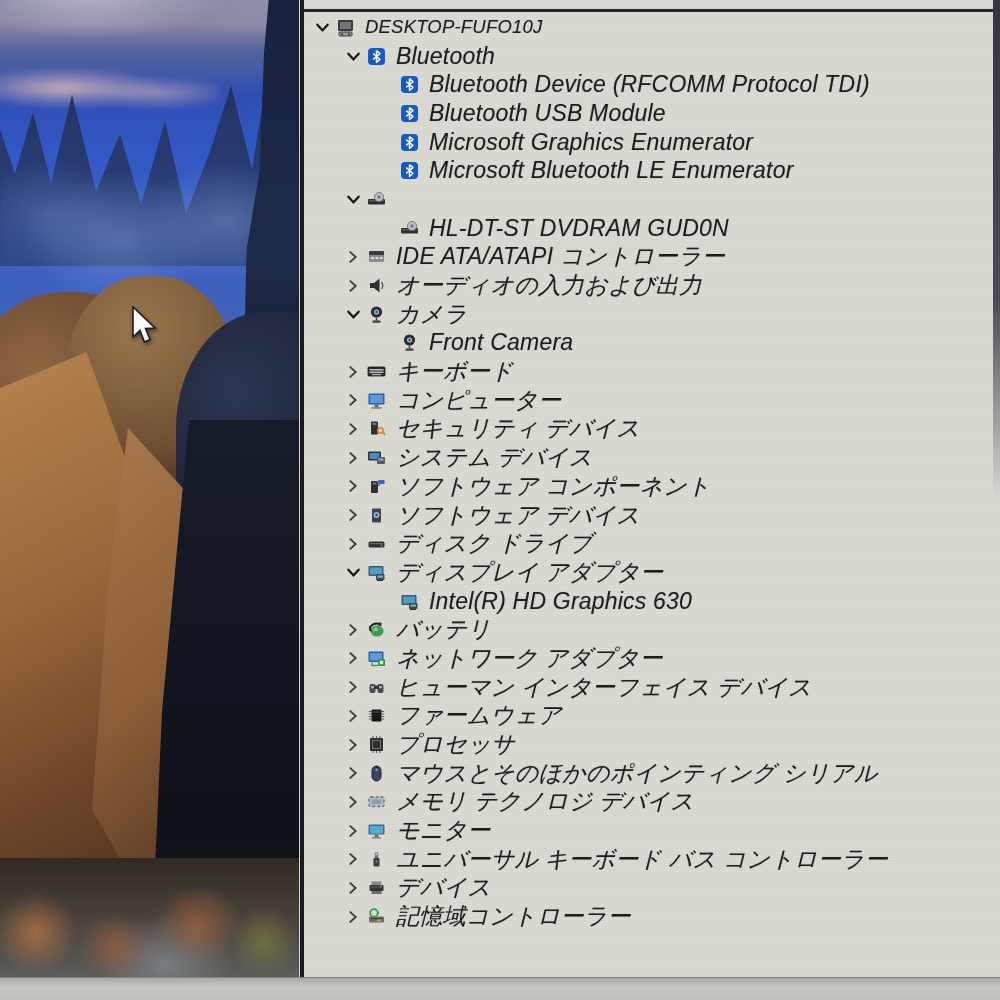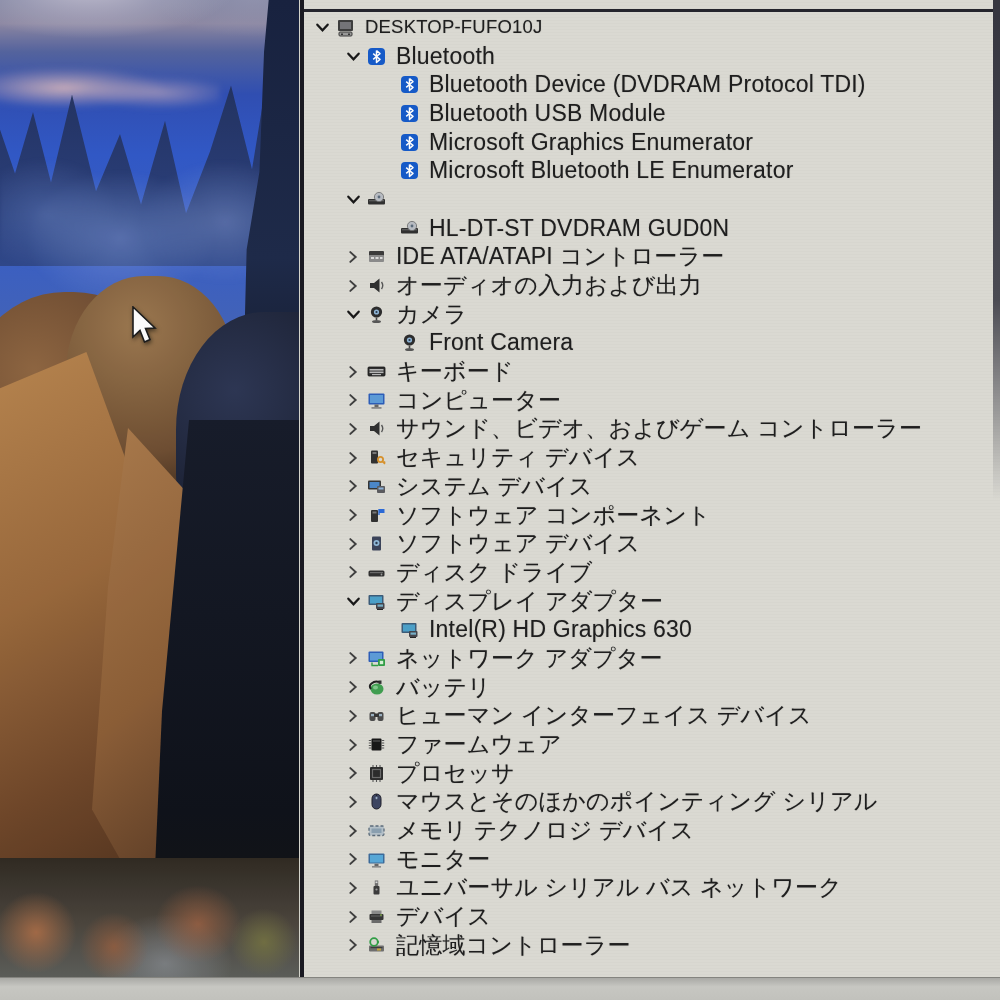--- a/index.html
+++ b/index.html
@@ -1,18 +1,18 @@
 <!DOCTYPE html>
 <html><head>
 <meta charset="utf-8">
 <style>
   html,body{margin:0;padding:0;}
   body{width:1000px;height:1000px;overflow:hidden;background:#0c0f18;
        font-family:"Liberation Sans","DejaVu Sans",sans-serif;}
-  .photo{position:relative;width:1000px;height:1000px;overflow:hidden;}
+  .photo{position:relative;width:1000px;height:1000px;overflow:hidden;font-style:italic;}
   .screen{position:absolute;inset:0;filter:blur(0.35px) contrast(0.98);}
 
   
   .wp{position:absolute;left:0;top:0;width:300px;height:978px;overflow:hidden;background:#0e1322;}
   .wp-sky{position:absolute;left:0;top:0;width:100%;height:470px;
     background:linear-gradient(180deg,#767b9b 0%,#8b86a2 5%,#53629e 11%,#2e4db2 20%,#2f57c6 33%,#3a5ec2 55%,#4664b2 80%,#50629e 100%);}
   .wp-cloud-top{position:absolute;left:0;top:-14px;width:100%;height:70px;
     background:radial-gradient(ellipse 65% 100% at 30% 0%,rgba(205,200,215,.9),rgba(130,130,160,.0) 75%),
                radial-gradient(ellipse 50% 90% at 85% 10%,rgba(160,160,185,.7),transparent 70%);}
   .wp-cloud-pink{position:absolute;left:-20px;top:62px;width:240px;height:52px;
@@ -146,21 +146,21 @@
             <span class="tlabel">Bluetooth</span>
           </div>
           <div class="trow lvl2">
             <span class="chev"></span>
             <span class="dicon">
               <svg viewBox="0 0 21 21">
                 <rect x="2" y="2" width="17" height="17" rx="4" fill="#1459c8"></rect>
                 <path d="M10.5 4.5 L14 7.6 L10.5 10.5 L14 13.4 L10.5 16.5 V4.5 M10.5 10.5 L7.2 7.6 M10.5 10.5 L7.2 13.4" fill="none" stroke="#fff" stroke-width="1.5" stroke-linejoin="round"></path>
               </svg>
             </span>
-            <span class="tlabel">Bluetooth Device (DVDRAM Protocol TDI)</span>
+            <span class="tlabel">Bluetooth Device (RFCOMM Protocol TDI)</span>
           </div>
           <div class="trow lvl2">
             <span class="chev"></span>
             <span class="dicon">
               <svg viewBox="0 0 21 21">
                 <rect x="2" y="2" width="17" height="17" rx="4" fill="#1459c8"></rect>
                 <path d="M10.5 4.5 L14 7.6 L10.5 10.5 L14 13.4 L10.5 16.5 V4.5 M10.5 10.5 L7.2 7.6 M10.5 10.5 L7.2 13.4" fill="none" stroke="#fff" stroke-width="1.5" stroke-linejoin="round"></path>
               </svg>
             </span>
             <span class="tlabel">Bluetooth USB Module</span>
@@ -306,34 +306,20 @@
             <span class="tlabel">コンピューター</span>
           </div>
           <div class="trow lvl1">
             <span class="chev">
               <svg viewBox="0 0 18 18" width="16" height="16">
                 <path d="M6 3.5 L12 9 L6 14.5" fill="none" stroke="#3e3e3e" stroke-width="2.2" stroke-linecap="round"></path>
               </svg>
             </span>
             <span class="dicon">
               <svg viewBox="0 0 21 21">
-                <path d="M4 8 L8 8 L13.5 3.5 L13.5 17.5 L8 13 L4 13 Z" fill="#2e2e2e"></path>
-                <path d="M15.5 7 Q18 10.5 15.5 14" fill="none" stroke="#555" stroke-width="1.4"></path>
-              </svg>
-            </span>
-            <span class="tlabel">サウンド、ビデオ、およびゲーム コントローラー</span>
-          </div>
-          <div class="trow lvl1">
-            <span class="chev">
-              <svg viewBox="0 0 18 18" width="16" height="16">
-                <path d="M6 3.5 L12 9 L6 14.5" fill="none" stroke="#3e3e3e" stroke-width="2.2" stroke-linecap="round"></path>
-              </svg>
-            </span>
-            <span class="dicon">
-              <svg viewBox="0 0 21 21">
                 <rect x="5" y="3.5" width="7" height="13" rx="1" fill="#2f2f2f"></rect>
                 <rect x="6.5" y="5" width="4" height="2" fill="#777"></rect>
                 <circle cx="14.5" cy="12.5" r="2.6" fill="none" stroke="#d8912a" stroke-width="1.8"></circle>
                 <path d="M16.5 14.5 L19 17 M17.8 15.8 L19.2 14.6" stroke="#d8912a" stroke-width="1.6"></path>
               </svg>
             </span>
             <span class="tlabel">セキュリティ デバイス</span>
           </div>
           <div class="trow lvl1">
             <span class="chev">
@@ -428,53 +414,53 @@
             <span class="tlabel">Intel(R) HD Graphics 630</span>
           </div>
           <div class="trow lvl1">
             <span class="chev">
               <svg viewBox="0 0 18 18" width="16" height="16">
                 <path d="M6 3.5 L12 9 L6 14.5" fill="none" stroke="#3e3e3e" stroke-width="2.2" stroke-linecap="round"></path>
               </svg>
             </span>
             <span class="dicon">
               <svg viewBox="0 0 21 21">
+                <ellipse cx="11" cy="12" rx="6.5" ry="5.5" fill="#3f9e4f"></ellipse>
+                <ellipse cx="9.5" cy="10.5" rx="2.5" ry="2" fill="#7fc88a"></ellipse>
+                <path d="M5 12 Q2.5 9 5.5 6.5 Q9 3.5 13 5" fill="none" stroke="#1d1d1d" stroke-width="2"></path>
+                <rect x="12.5" y="3.5" width="3" height="3.4" fill="#2e2e2e"></rect>
+              </svg>
+            </span>
+            <span class="tlabel">バッテリ</span>
+          </div>
+          <div class="trow lvl1">
+            <span class="chev">
+              <svg viewBox="0 0 18 18" width="16" height="16">
+                <path d="M6 3.5 L12 9 L6 14.5" fill="none" stroke="#3e3e3e" stroke-width="2.2" stroke-linecap="round"></path>
+              </svg>
+            </span>
+            <span class="dicon">
+              <svg viewBox="0 0 21 21">
                 <rect x="2.5" y="3.5" width="15" height="10.5" rx="1" fill="#2a5cb8"></rect>
                 <rect x="4" y="5" width="12" height="7.5" fill="#5b9bd8"></rect>
                 <rect x="12" y="11" width="7" height="7" rx="1" fill="#2f9e44"></rect>
                 <rect x="13.8" y="12.8" width="3.4" height="3.4" fill="#d8f0d8"></rect>
                 <path d="M6 14.5 L6 17.5 L12 17.5" stroke="#2f9e44" stroke-width="1.4" fill="none"></path>
               </svg>
             </span>
             <span class="tlabel">ネットワーク アダプター</span>
           </div>
           <div class="trow lvl1">
             <span class="chev">
               <svg viewBox="0 0 18 18" width="16" height="16">
                 <path d="M6 3.5 L12 9 L6 14.5" fill="none" stroke="#3e3e3e" stroke-width="2.2" stroke-linecap="round"></path>
               </svg>
             </span>
             <span class="dicon">
               <svg viewBox="0 0 21 21">
-                <ellipse cx="11" cy="12" rx="6.5" ry="5.5" fill="#3f9e4f"></ellipse>
-                <ellipse cx="9.5" cy="10.5" rx="2.5" ry="2" fill="#7fc88a"></ellipse>
-                <path d="M5 12 Q2.5 9 5.5 6.5 Q9 3.5 13 5" fill="none" stroke="#1d1d1d" stroke-width="2"></path>
-                <rect x="12.5" y="3.5" width="3" height="3.4" fill="#2e2e2e"></rect>
-              </svg>
-            </span>
-            <span class="tlabel">バッテリ</span>
-          </div>
-          <div class="trow lvl1">
-            <span class="chev">
-              <svg viewBox="0 0 18 18" width="16" height="16">
-                <path d="M6 3.5 L12 9 L6 14.5" fill="none" stroke="#3e3e3e" stroke-width="2.2" stroke-linecap="round"></path>
-              </svg>
-            </span>
-            <span class="dicon">
-              <svg viewBox="0 0 21 21">
                 <rect x="3.5" y="7" width="6" height="9" rx="2" fill="#4a4a4a"></rect>
                 <rect x="11.5" y="7" width="6" height="9" rx="2" fill="#4a4a4a"></rect>
                 <rect x="8" y="8.5" width="5" height="3.5" fill="#333"></rect>
                 <rect x="5" y="9" width="3" height="2.2" fill="#9ab0c0"></rect>
                 <rect x="13" y="9" width="3" height="2.2" fill="#9ab0c0"></rect>
               </svg>
             </span>
             <span class="tlabel">ヒューマン インターフェイス デバイス</span>
           </div>
           <div class="trow lvl1">
@@ -559,21 +545,21 @@
               </svg>
             </span>
             <span class="dicon">
               <svg viewBox="0 0 21 21">
                 <rect x="7.5" y="9" width="6" height="8.5" rx="1" fill="#3a3a3a"></rect>
                 <rect x="8.8" y="3.5" width="3.4" height="5.5" fill="#6e6e6e"></rect>
                 <rect x="9.5" y="4.5" width="2" height="1.6" fill="#ddd"></rect>
                 <circle cx="10.5" cy="12.5" r="1.1" fill="#9a9a9a"></circle>
               </svg>
             </span>
-            <span class="tlabel">ユニバーサル シリアル バス ネットワーク</span>
+            <span class="tlabel">ユニバーサル キーボード バス コントローラー</span>
           </div>
           <div class="trow lvl1">
             <span class="chev">
               <svg viewBox="0 0 18 18" width="16" height="16">
                 <path d="M6 3.5 L12 9 L6 14.5" fill="none" stroke="#3e3e3e" stroke-width="2.2" stroke-linecap="round"></path>
               </svg>
             </span>
             <span class="dicon">
               <svg viewBox="0 0 21 21">
                 <rect x="5.5" y="4.5" width="10" height="3.5" fill="#8a8a8a"></rect>

